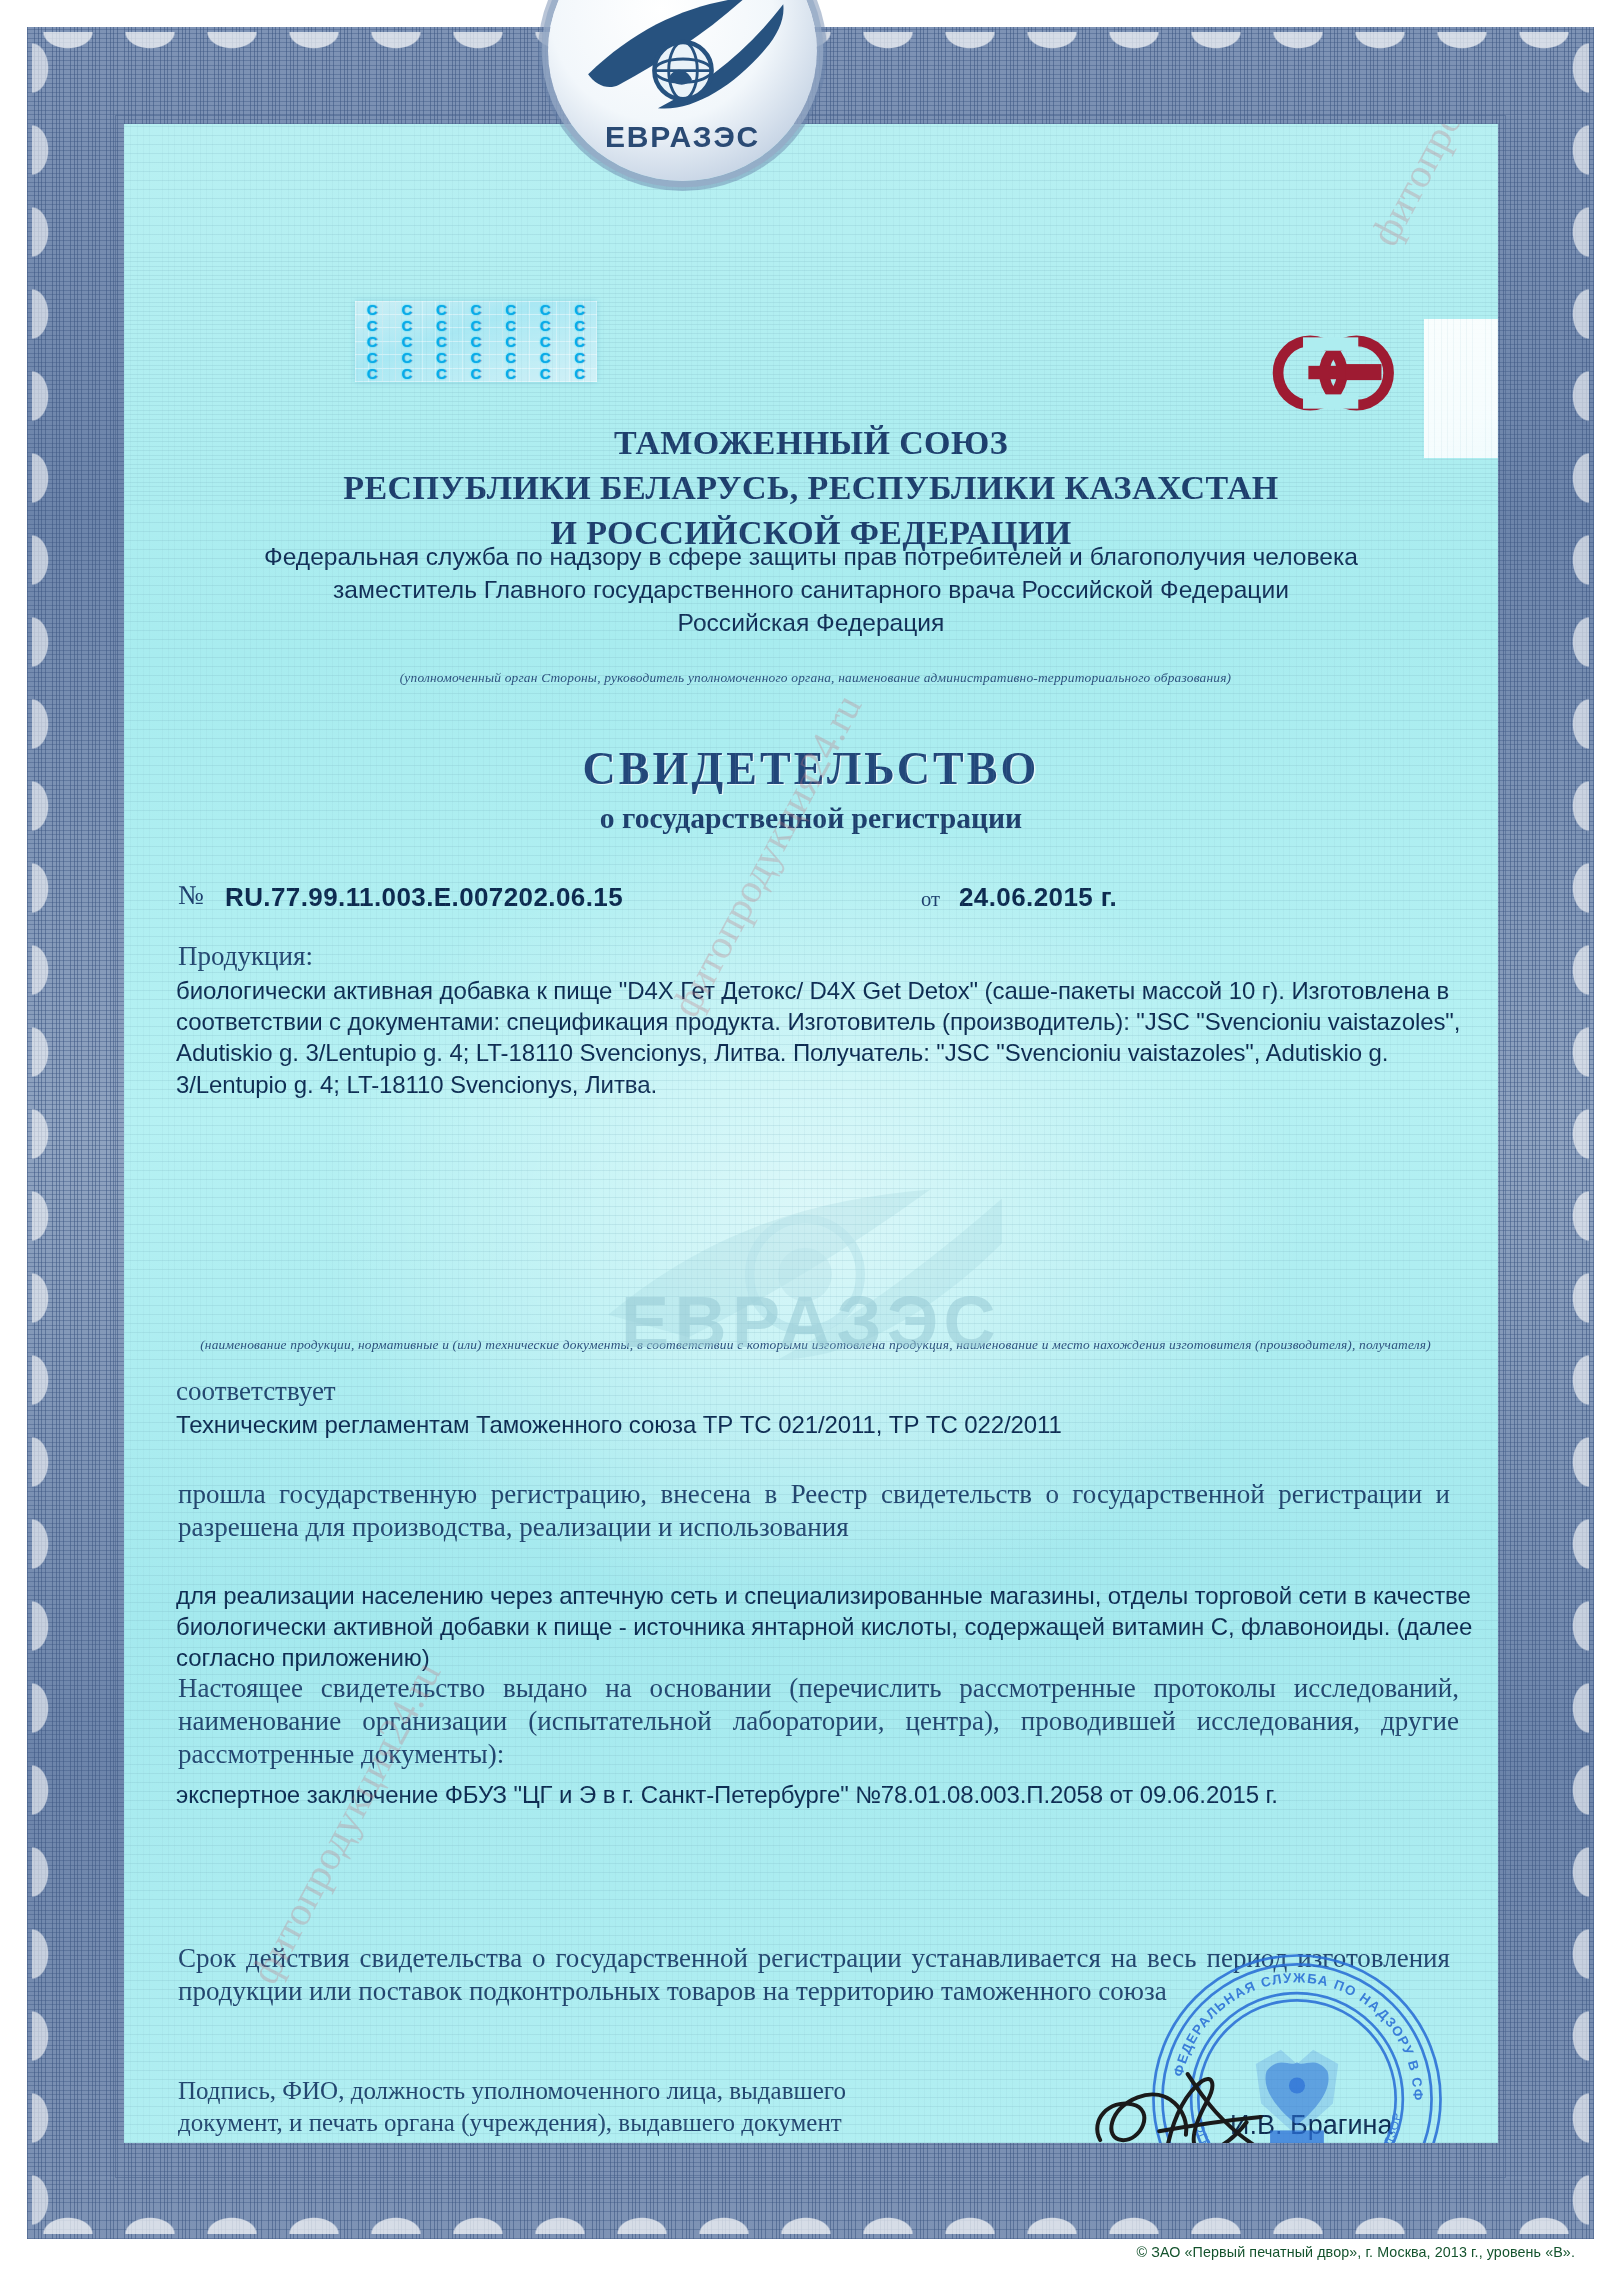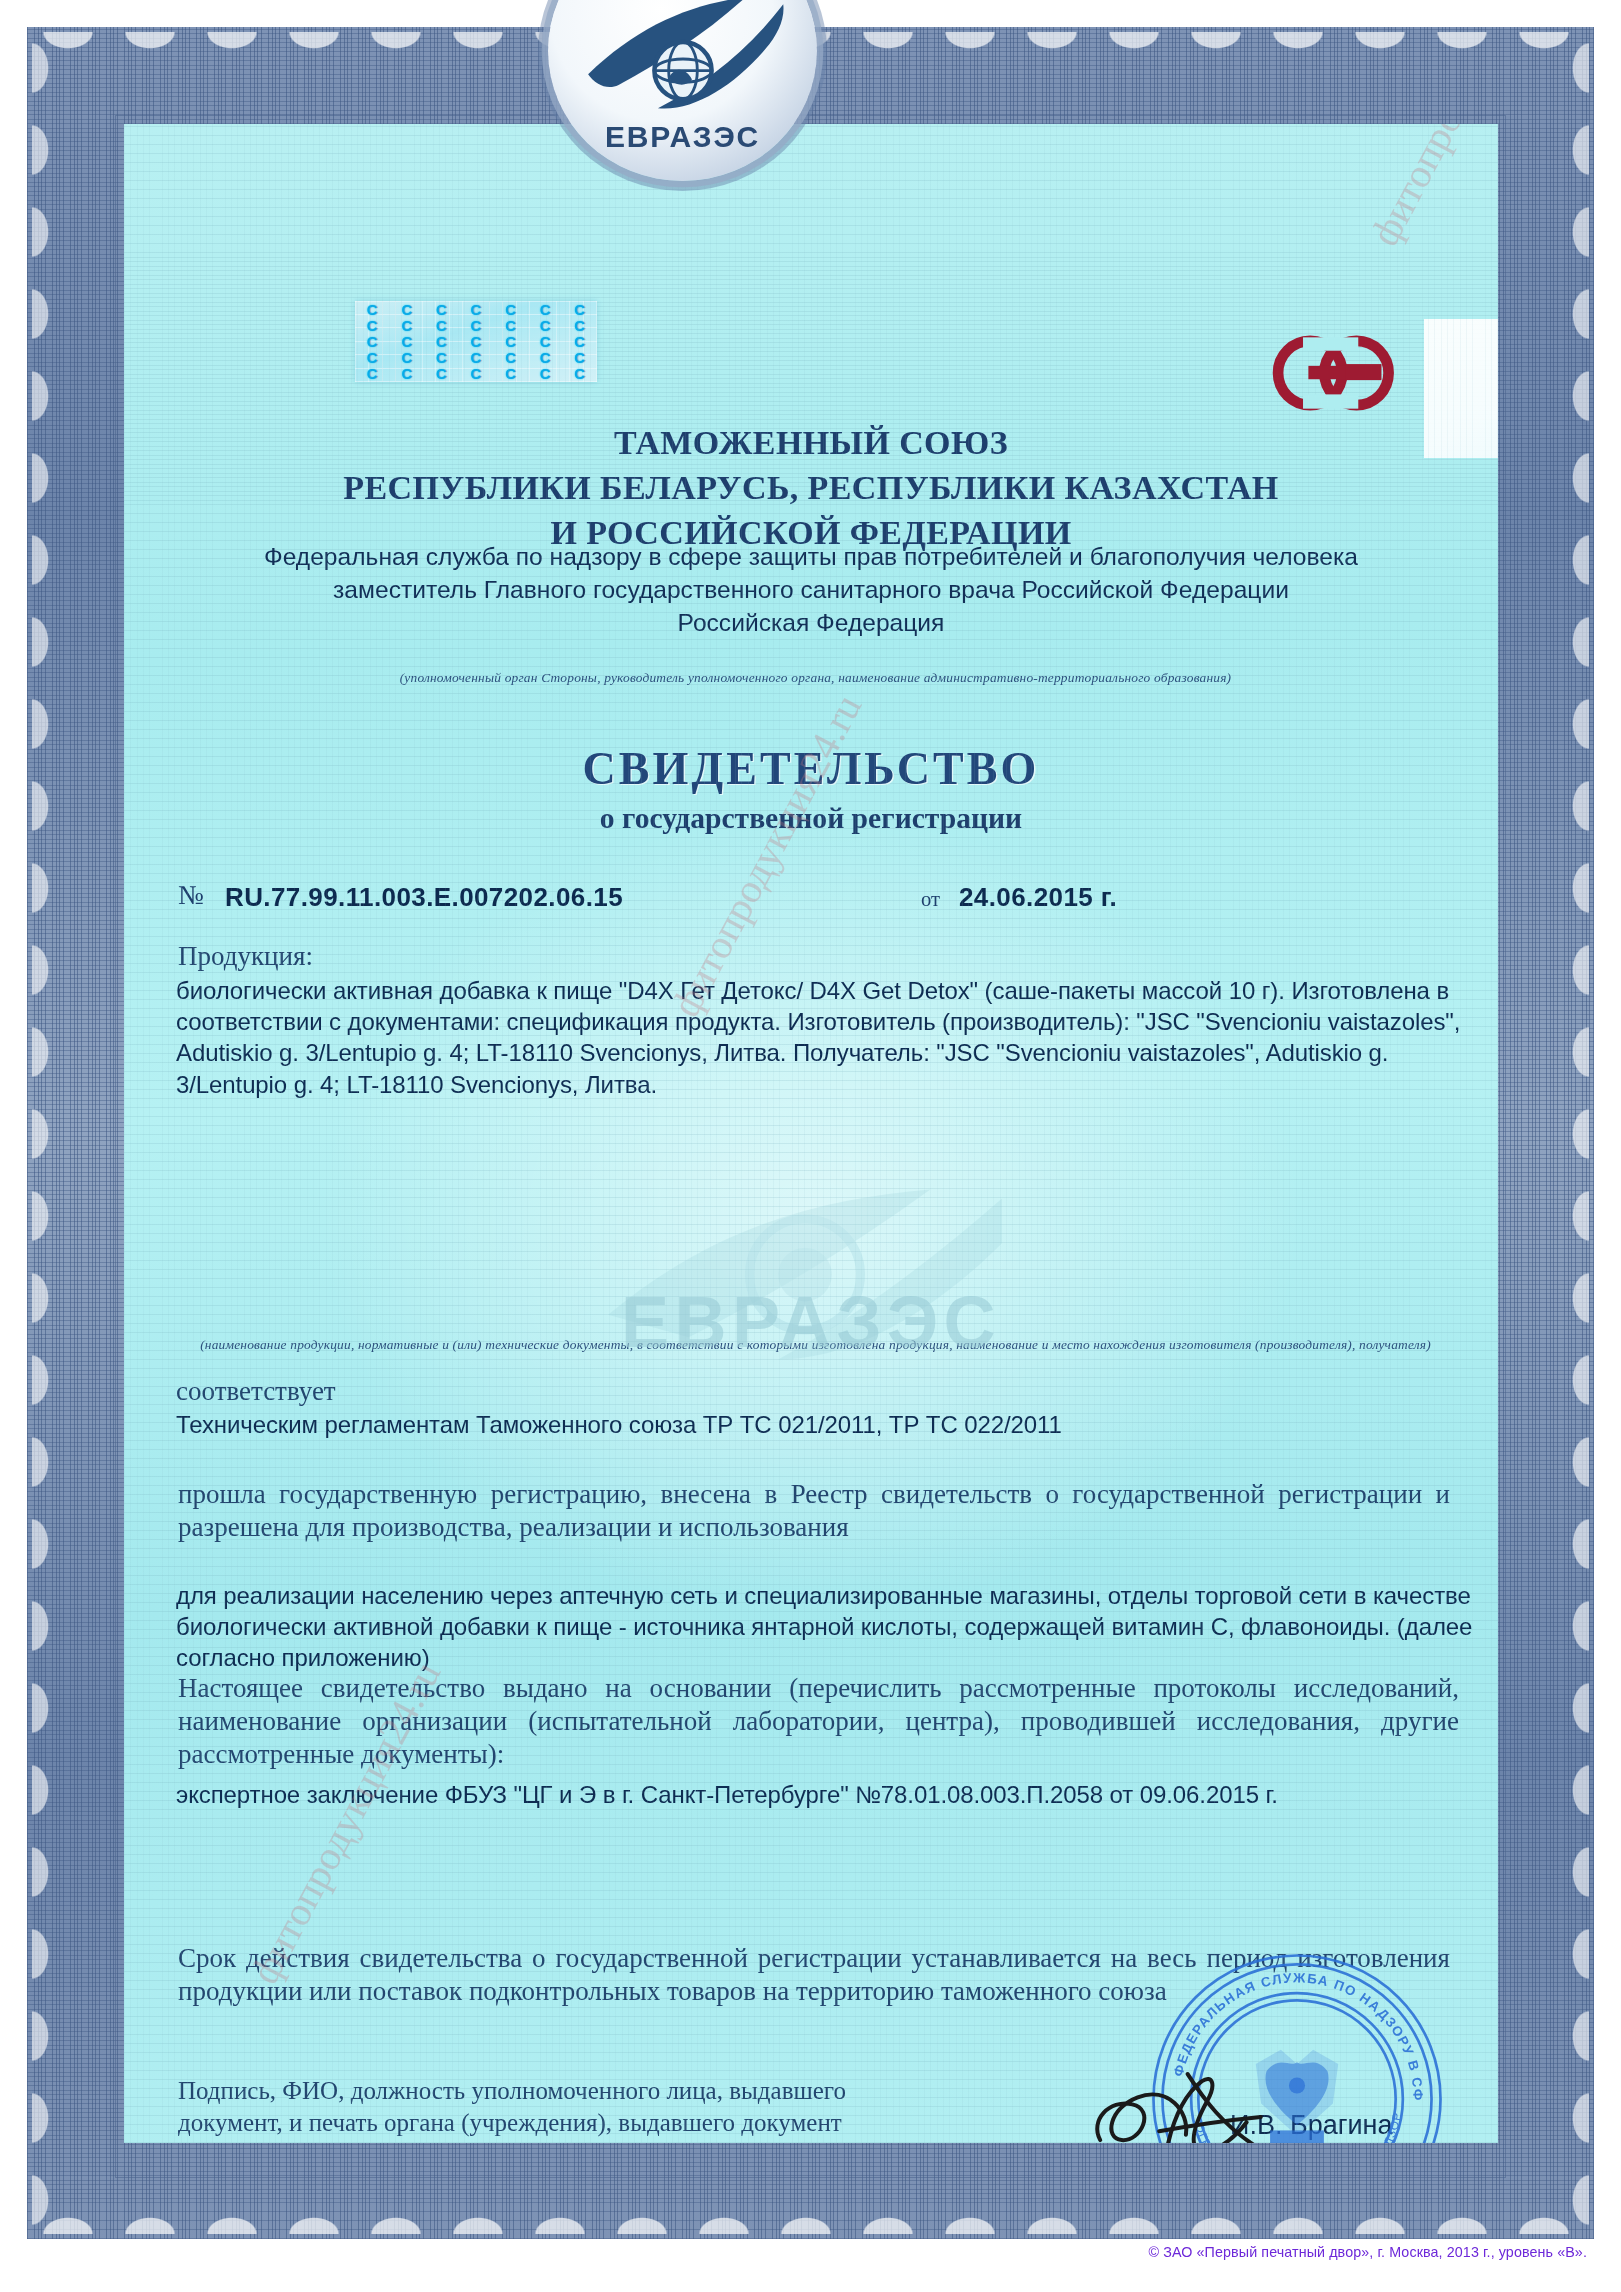--- a/index.html
+++ b/index.html
@@ -290,24 +290,24 @@
     position: absolute;
     left: 1025px; top: 1827px;
     width: 296px; height: 296px;
     z-index: 7;
     opacity: .88;
     pointer-events: none;
   }
 
   .footer {
     position: absolute;
-    right: 34px; top: 2244px;
+    right: 46px; top: 2244px;
     font-family: "Liberation Sans", sans-serif;
     font-size: 14.3px;
-    color: #6d28d9;
+    color: #14532d;
     letter-spacing: 0.1px;
   }
 
   
   .wm {
     position: absolute;
     font-family: "Liberation Serif", serif;
     color: rgba(196,120,130,.30);
     white-space: nowrap;
     pointer-events: none;

